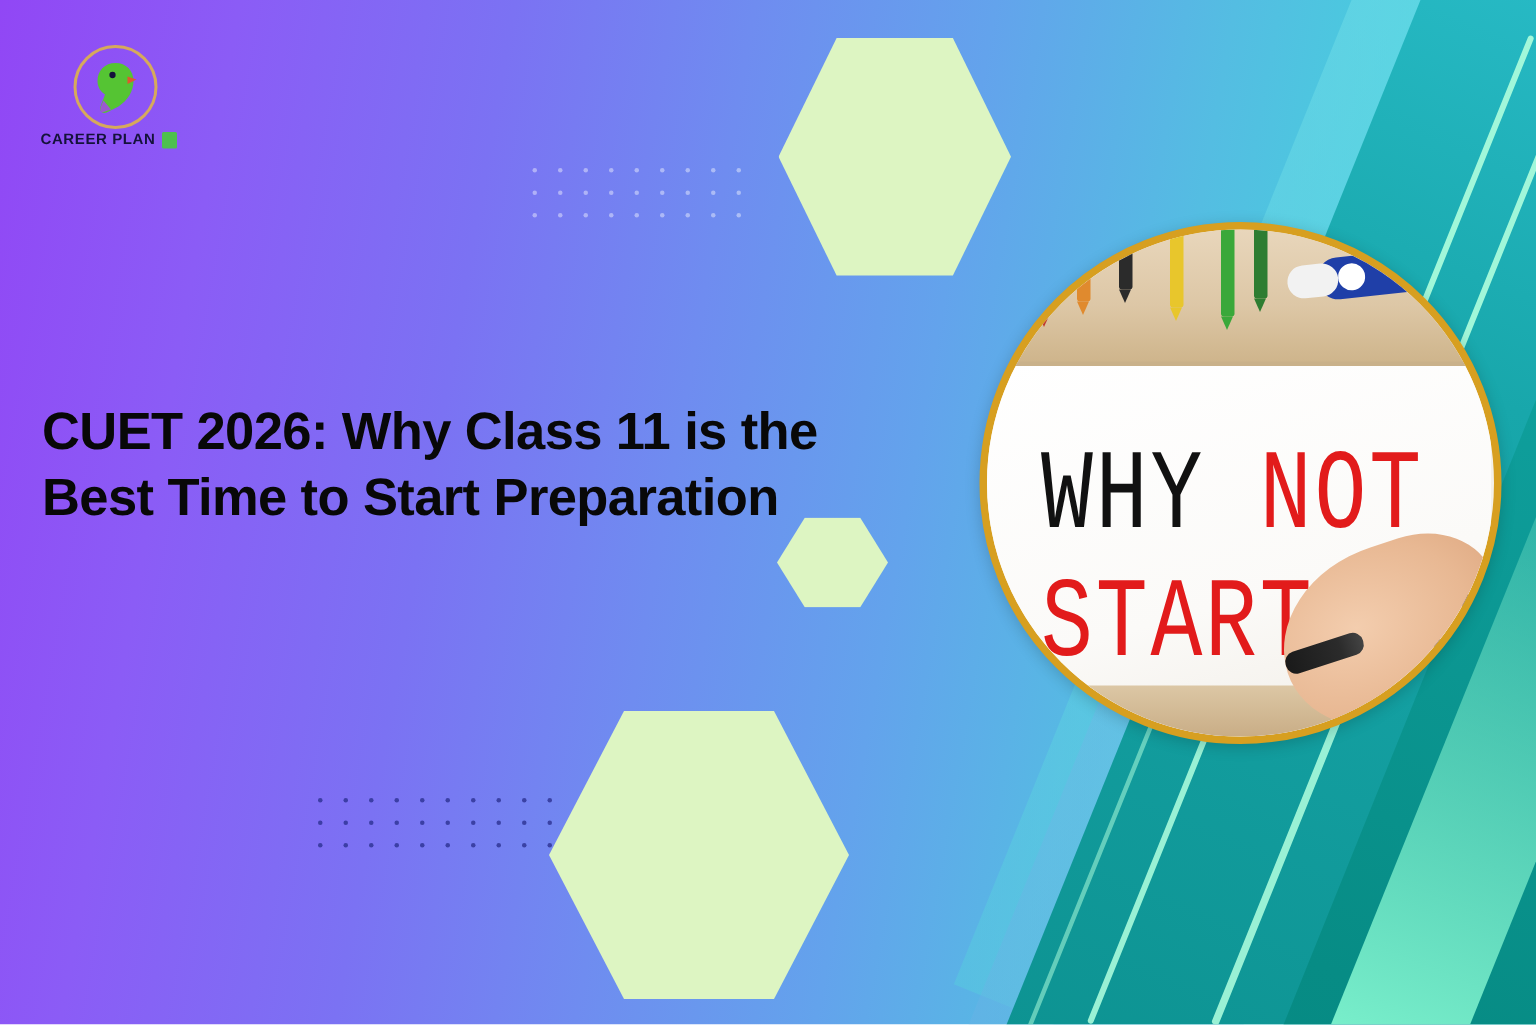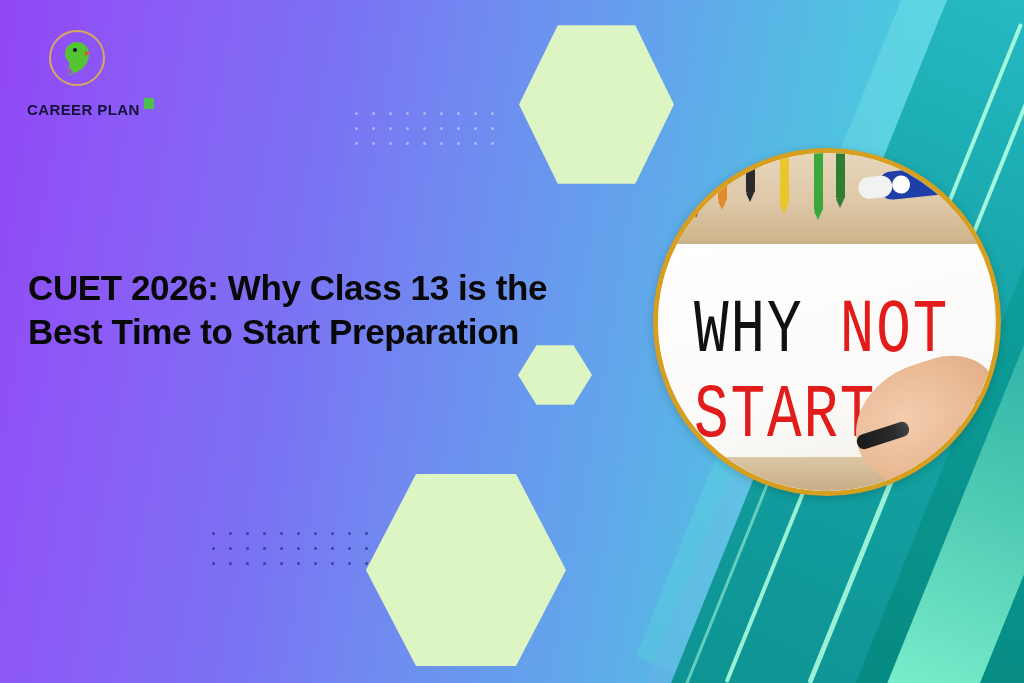--- a/index.html
+++ b/index.html
@@ -124,26 +124,25 @@
     border: 2px solid #d6a95c;
     border-radius: 50%;
   }
   #logo-bird { position:absolute; left: 30px; top: 7px; }
   #logo-text-row {
     position: absolute;
     left: 0; top: 58px;
     display: flex; align-items: center; gap: 4px;
   }
   #logo-wordmark {
-    font-size: 15px;
+    font-size: 10px;
     font-weight: 700;
     letter-spacing: .4px;
     color: #14123a;
     white-space: nowrap;
-    margin-top: 13px;
   }
   #logo-accent {
     width: 10px; height: 11px;
     background: #4ec04e;
     border-radius: 1px;
     display: inline-block;
   }
 
   
   #headline {
@@ -355,21 +354,21 @@
       <path d="M12 30 C10 34 9 37 11 38 L17 36 Z" fill="#9b59d0"></path>
       <circle cx="18" cy="13" r="2.1" fill="#14123a"></circle>
       <path d="M28 14 l6 2 -6 3 z" fill="#e0572f"></path>
     </svg>
     <div id="logo-text-row">
       <span id="logo-wordmark">CAREER PLAN</span>
       <span id="logo-accent"></span>
     </div>
   </div>
 
-  <h1 id="headline">CUET 2026: Why Class 13 is the Best Time to Start Preparation</h1>
+  <h1 id="headline">CUET 2026: Why Class 11 is the Best Time to Start Preparation</h1>
 
   <div id="photo-circle">
 
     <div id="photo-desk">
       <span class="pencil" style="left:34px;  height:56px; color:#c0392b; background:#c0392b;"></span>
       <span class="pencil" style="left:60px;  height:48px; color:#e08a2e; background:#e08a2e;"></span>
       <span class="pencil" style="left:88px;  height:40px; color:#2b2b2b; background:#2b2b2b;"></span>
       <span class="pencil" style="left:122px; height:52px; color:#e8c62c; background:#e8c62c;"></span>
       <span class="pencil" style="left:156px; height:58px; color:#3aa83a; background:#3aa83a;"></span>
       <span class="pencil" style="left:178px; height:46px; color:#2e7d32; background:#2e7d32;"></span>

